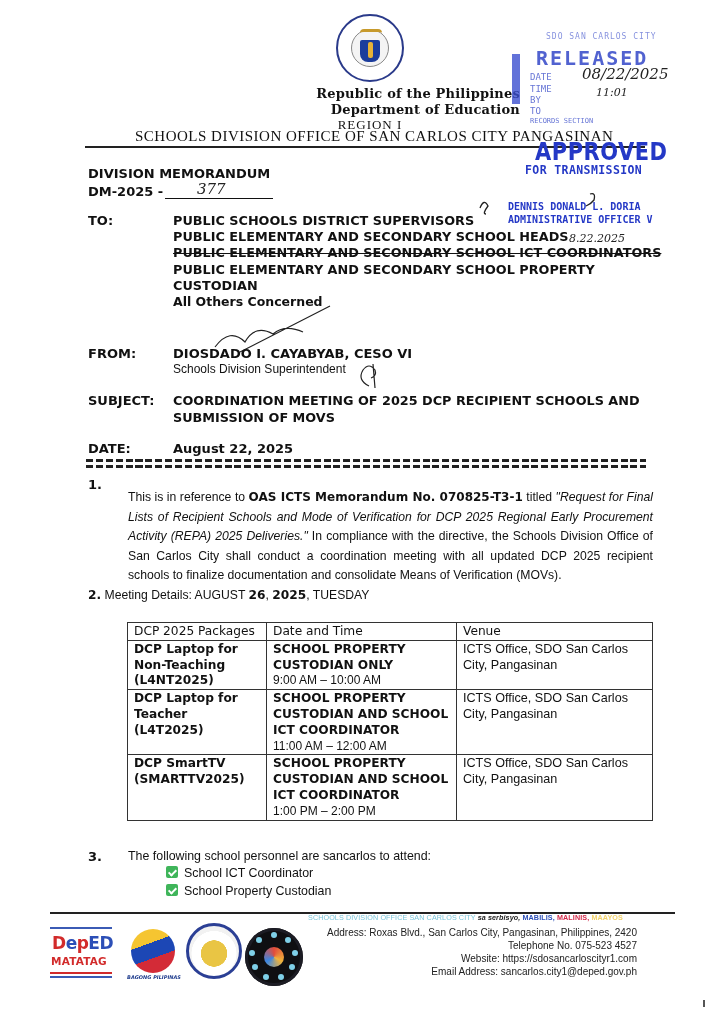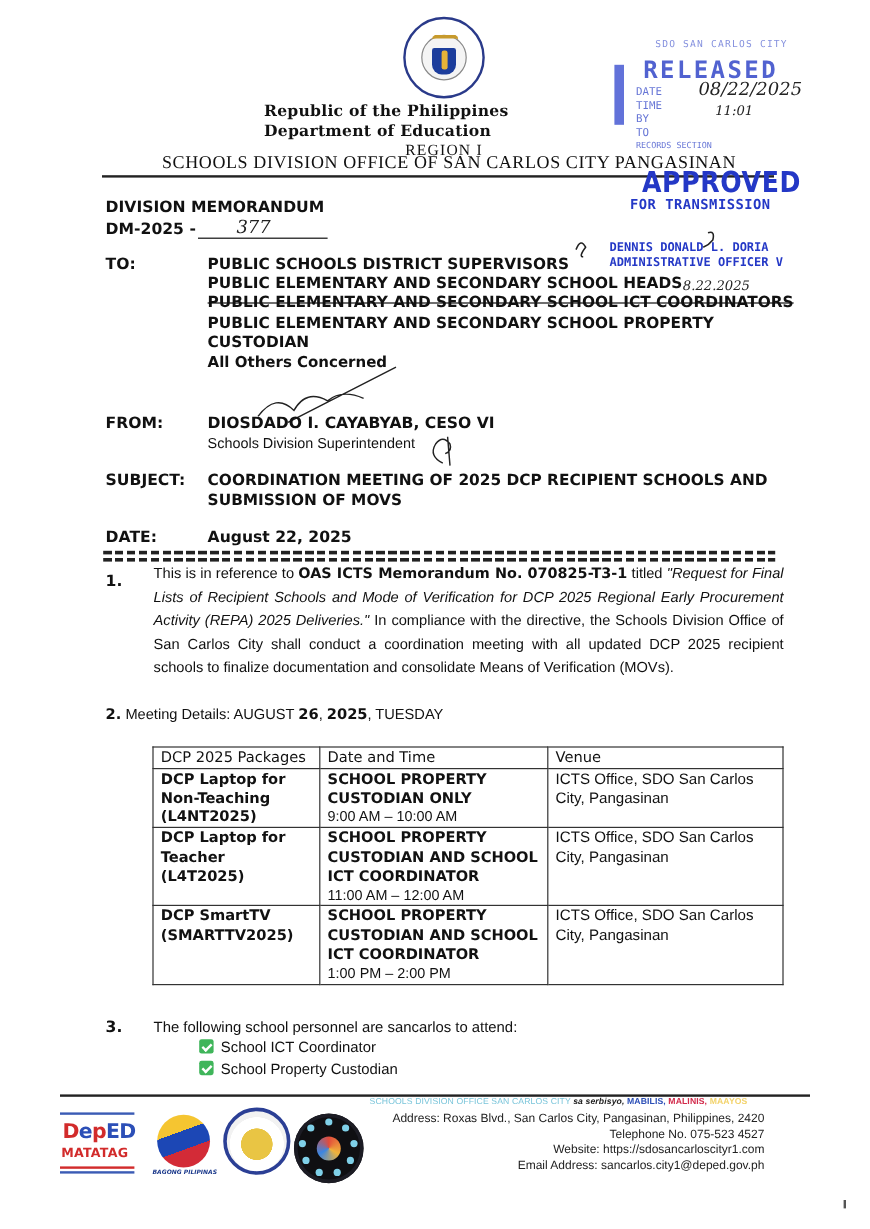--- a/index.html
+++ b/index.html
@@ -7,21 +7,21 @@
   body { position: relative; font-family: "DejaVu Sans", sans-serif; color: #111; }
   .abs { position: absolute; }
 
   
   .seal { left: 336px; top: 14px; width: 68px; height: 68px; border-radius: 50%;
     border: 2px solid #2a3a8a; background: #fff; }
   .seal-inner { position: absolute; left: 13px; top: 13px; width: 38px; height: 38px; border-radius: 50%; background: #f4f4f4; border: 1px solid #888; }
   .seal-shield { position: absolute; left: 22px; top: 24px; width: 20px; height: 22px; background: #1c3d9c; border-radius: 2px 2px 8px 8px; }
   .seal-torch { position: absolute; left: 30px; top: 26px; width: 5px; height: 16px; background: #e7b338; border-radius: 2px; }
   .seal-crest { position: absolute; left: 22px; top: 13px; width: 22px; height: 8px; border-top: 3px solid #c79a2c; border-radius: 4px; }
-  .gothic { font-family: "DejaVu Serif", serif; font-weight: bold; font-size: 13px; letter-spacing: 0.2px; width: 300px; text-align: left; left: 220px; }
+  .gothic { font-family: "DejaVu Serif", serif; font-weight: bold; font-size: 13px; letter-spacing: 0.2px; width: 300px; text-align: right; left: 220px; }
   .region { font-family: "Liberation Serif", serif; font-size: 13px; width: 300px; text-align: center; left: 220px; letter-spacing: 1px; }
   .sdo-line { font-family: "Liberation Serif", serif; font-size: 15px; left: 135px; top: 128px; letter-spacing: 0.5px; white-space: nowrap; }
   .hr-top { left: 85px; top: 146px; width: 560px; height: 2px; background: #222; }
 
   
   .release-stamp { left: 508px; top: 28px; width: 160px; height: 100px; color: #3347c8; font-family: "DejaVu Sans Mono", monospace; }
   .release-stamp .big { position: absolute; left: 28px; top: 18px; font-size: 20px; font-weight: bold; letter-spacing: 2px; opacity: .85; }
   .release-stamp .top { position: absolute; left: 38px; top: 4px; font-size: 8px; opacity: .6; letter-spacing: 1px; }
   .release-stamp .bar { position: absolute; left: 4px; top: 26px; width: 8px; height: 50px; background: #3b4fd0; opacity: .8; }
   .release-stamp .field { position: absolute; left: 22px; font-size: 9px; opacity: .75; }
@@ -40,21 +40,21 @@
   .from-name { left: 173px; top: 346px; font-weight: bold; font-size: 13px; }
   .from-title { left: 173px; top: 362px; font-size: 12px; font-family: "Liberation Sans", sans-serif; }
   .subject { left: 173px; top: 393px; font-weight: bold; font-size: 12.8px; line-height: 16.5px; width: 470px; }
   .date-val { left: 173px; top: 441px; font-weight: bold; font-size: 13px; }
   .double-rule { left: 86px; top: 459px; width: 560px; height: 10px; }
   .double-rule div { height: 3px; margin-bottom: 3px;
     background-image: repeating-linear-gradient(90deg, #222 0 7px, transparent 7px 9.9px); }
 
   
   .p-num { left: 88px; top: 477px; font-weight: bold; font-size: 13px; }
-  .p1 { left: 128px; top: 469px; width: 525px; font-size: 12.2px; line-height: 19.6px; text-align: justify; font-family: "Liberation Sans", sans-serif; }
+  .p1 { left: 128px; top: 488px; width: 525px; font-size: 12.2px; line-height: 19.6px; text-align: justify; font-family: "Liberation Sans", sans-serif; }
   .p1 b { font-family: "DejaVu Sans", sans-serif; font-size: 12px; }
   .p1 i { font-style: italic; }
   .p2 { left: 88px; top: 588px; font-size: 12.2px; font-family: "Liberation Sans", sans-serif; }
   .p2 b { font-family: "DejaVu Sans", sans-serif; }
 
   
   table.meet { position: absolute; left: 127px; top: 622px; width: 526px; border-collapse: collapse; font-size: 12.2px; }
   table.meet td, table.meet th { border: 1.5px solid #333; vertical-align: top; padding: 1px 6px 0 6px; text-align: left; line-height: 15.8px; }
   table.meet th { font-weight: normal; font-family: "DejaVu Sans", sans-serif; font-size: 12.2px; }
   .c1 { width: 139px; font-weight: bold; }

